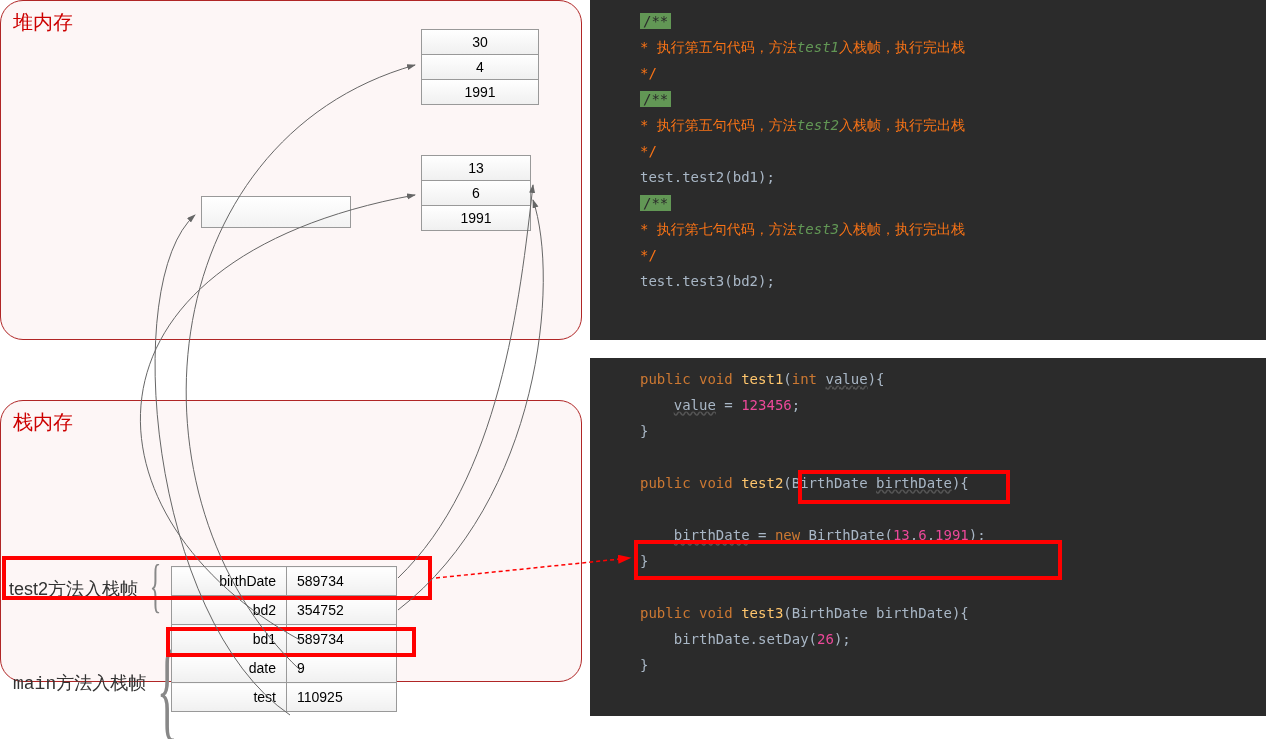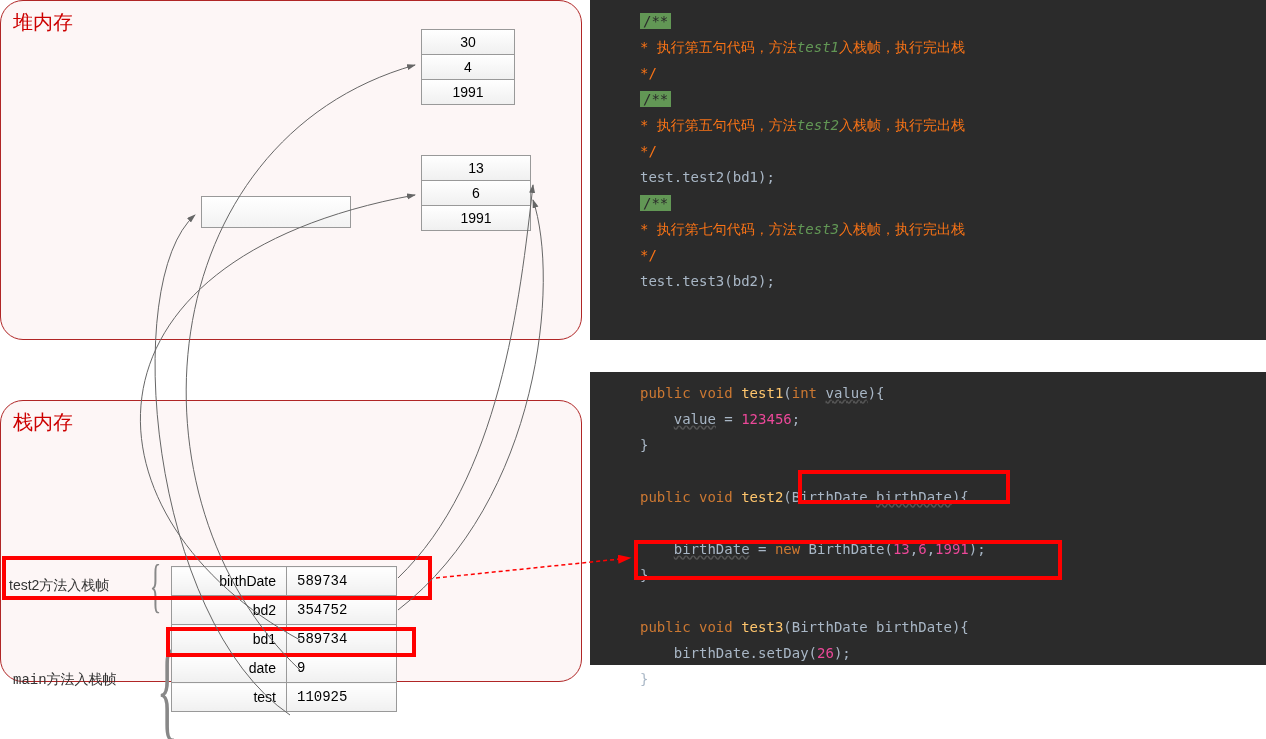--- a/index.html
+++ b/index.html
@@ -7,44 +7,44 @@
 .panel-left { position: absolute; left: 0; width: 582px; border-radius: 23px; }
 .heap-panel { top: 0; height: 340px; border: 1px solid #b02626; background: #fdf6f6; }
 .stack-panel { top: 400px; height: 282px; border: 1px solid #b02626; background: #fdf6f6; }
 .panel-title { color: #c00; font-size: 20px; padding: 8px 12px; font-weight: normal; }
 .heap-box { position: absolute; border: 1px solid #999; background: linear-gradient(#fff,#f2f2f2); }
 .heap-box .cell { border-bottom: 1px solid #999; text-align: center; font-size: 14px; padding: 4px 0; background: linear-gradient(#fff,#f0f0f0); }
 .heap-box .cell:last-child { border-bottom: none; }
 .empty-box { position: absolute; border: 1px solid #999; background: linear-gradient(#fff,#f2f2f2); }
 .stack-table { position: absolute; border-collapse: collapse; }
 .stack-table td { border: 1px solid #999; padding: 6px 10px; font-size: 14px; text-align: right; background: linear-gradient(#fff,#f0f0f0); }
-.stack-table td.val { text-align: left; font-family: Liberation Mono, monospace; }
-.frame-label { position: absolute; font-size: 14px; color: #333; }
+.stack-table td.val { text-align: left; font-family: Liberation Sans, sans-serif; }
+.frame-label { position: absolute; font-size: 18px; color: #333; }
 .red-box { position: absolute; border: 4px solid #ff0000; pointer-events: none; }
 .code-panel { position: absolute; background: #2b2b2b; font-family: Consolas, monospace; font-size: 14px; color: #a9b7c6; padding: 8px 0 8px 50px; line-height: 26px; }
 .code1 { left: 590px; top: 0; width: 676px; height: 340px; }
-.code2 { left: 590px; top: 358px; width: 676px; height: 293px; margin-top: 14px; }
+.code2 { left: 590px; top: 358px; width: 676px; height: 358px; }
 .kw { color: #cc7832; }
 .comment { color: #f97316; font-style: normal; }
 .comment-i { color: #629755; font-style: italic; }
 .comment-hl { background: #629755; color: #2b2b2b; padding: 0 3px; }
 .str-num { color: #ec4899; }
 .method { color: #ffc66d; }
 .type { color: #a9b7c6; }
 .param { color: #a9b7c6; }
 .underline { text-decoration: underline wavy #555; text-decoration-skip-ink: none; }
 svg.arrows { position: absolute; left: 0; top: 0; width: 1266px; height: 739px; pointer-events: none; }
 .brace { position: absolute; font-size: 60px; color: #888; font-family: serif; transform: scaleX(0.4); }
 </style>
 </head>
 <body>
 
 <div class="panel-left heap-panel">
   <div class="panel-title">堆内存</div>
-  <div class="heap-box" style="left:420px; top:28px; width:94px;">
+  <div class="heap-box" style="left:420px; top:28px; width:118px;">
     <div class="cell">30</div>
     <div class="cell">4</div>
     <div class="cell">1991</div>
   </div>
   <div class="heap-box" style="left:420px; top:154px; width:110px;">
     <div class="cell">13</div>
     <div class="cell">6</div>
     <div class="cell">1991</div>
   </div>
   <div class="empty-box" style="left:200px; top:195px; width:150px; height:32px;"></div>

